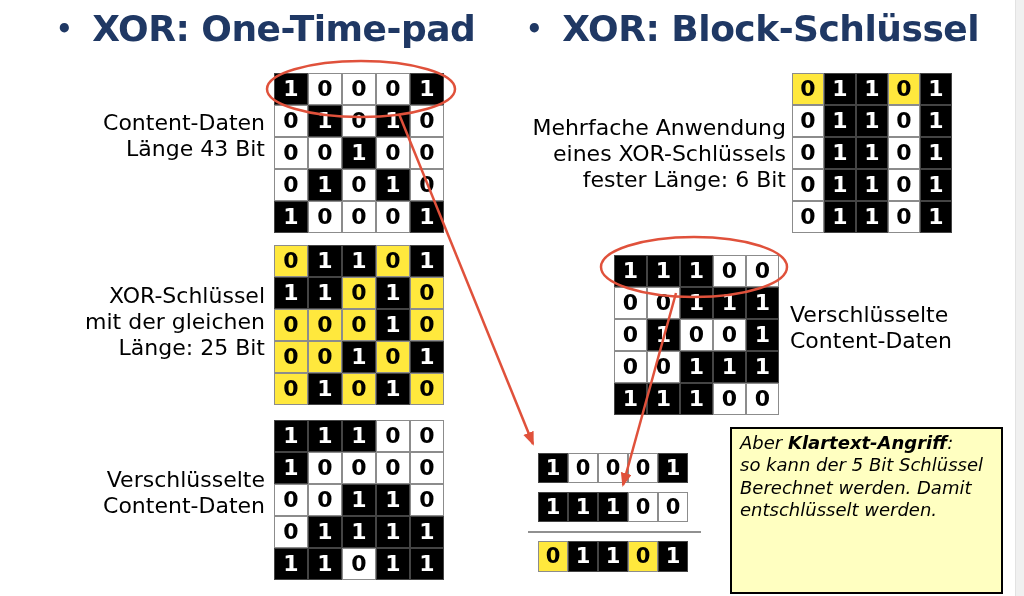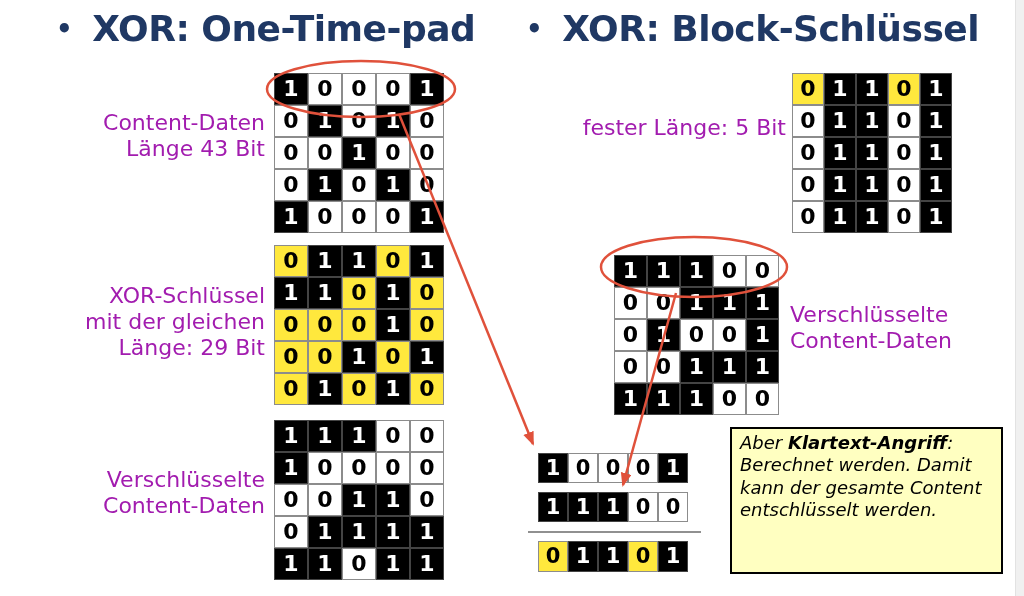--- a/index.html
+++ b/index.html
@@ -14,21 +14,21 @@
   }
   .abs{position:absolute;}
   
   .slide-title{
     display:flex;align-items:center;
     font-size:36px;font-weight:bold;color:var(--blue);
     letter-spacing:-0.5px;white-space:nowrap;
   }
   .bullet{font-size:26px;margin-right:20px;line-height:1;}
   
-  .lbl{font-size:22px;line-height:26px;color:#a21caf;}
+  .lbl{font-size:22px;line-height:26px;color:#000000;}
   .lbl.right{text-align:right;}
   
   .bitgrid{
     display:grid;grid-auto-rows:1fr;
     background:#fff;
   }
   .cell{
     display:flex;align-items:center;justify-content:center;
     border:1px solid var(--grid-line);
     font-size:22px;font-weight:bold;line-height:1;
@@ -64,21 +64,21 @@
   <span>XOR: Block-Schlüssel</span>
 </div>
 
 <div class="abs lbl right" style="left:0;top:110px;width:265px;">
   <div>Content-Daten</div>
   <div>Länge 43 Bit</div>
 </div>
 <div class="abs lbl right" style="left:0;top:283px;width:265px;">
   <div>XOR-Schlüssel</div>
   <div>mit der gleichen</div>
-  <div>Länge: 29 Bit</div>
+  <div>Länge: 25 Bit</div>
 </div>
 <div class="abs lbl right" style="left:0;top:467px;width:265px;">
   <div>Verschlüsselte</div>
   <div>Content-Daten</div>
 </div>
 
 <div class="abs bitgrid" style="left: 274px; top: 73px; width: 170px; height: 160px; grid-template-columns: repeat(5, 1fr);">
     <div class="cell ck">1</div>
     <div class="cell cw">0</div>
     <div class="cell cw">0</div>
@@ -154,21 +154,23 @@
     <div class="cell ck">1</div>
     <div class="cell ck">1</div>
     <div class="cell ck">1</div>
     <div class="cell ck">1</div>
     <div class="cell cw">0</div>
     <div class="cell ck">1</div>
     <div class="cell ck">1</div>
   </div>
 
 <div class="abs lbl right" style="left:506px;top:115px;width:280px;">
-  <div>fester Länge: 5 Bit</div>
+  <div>Mehrfache Anwendung</div>
+  <div>eines XOR-Schlüssels</div>
+  <div>fester Länge: 6 Bit</div>
 </div>
 <div class="abs lbl" style="left:790px;top:302px;width:220px;">
   <div>Verschlüsselte</div>
   <div>Content-Daten</div>
 </div>
 
 <div class="abs bitgrid" style="left: 792px; top: 73px; width: 160px; height: 160px; grid-template-columns: repeat(5, 1fr);">
     <div class="cell cy">0</div>
     <div class="cell ck">1</div>
     <div class="cell ck">1</div>
@@ -239,24 +241,24 @@
   </div>
 <div class="abs sum-line" style="left:528px;top:531px;width:173px;height:2px;"></div>
 <div class="abs bitgrid rowgrid" style="left: 538px; top: 541px; width: 150px; height: 31px; grid-template-columns: repeat(5, 1fr);">
     <div class="cell cy">0</div>
     <div class="cell ck">1</div>
     <div class="cell ck">1</div>
     <div class="cell cy">0</div>
     <div class="cell ck">1</div>
   </div>
 
-<div class="abs note" style="left:730px;top:427px;width:273px;height:147px;">
+<div class="abs note" style="left:730px;top:427px;width:273px;height:167px;">
   <div><span>Aber </span><b>Klartext-Angriff</b><span>:</span></div>
+  <div>so kann der 5 Bit Schlüssel</div>
   <div>Berechnet werden. Damit</div>
-  <div>kann der gesamte Content</div>
   <div>entschlüsselt werden.</div>
 </div>
 
 <div class="abs scrollbar" style="left:1015px;top:0;width:9px;height:596px;"></div>
 
 <svg class="overlay" width="1024" height="596" viewBox="0 0 1024 596">
   <defs>
     <marker id="ah" markerUnits="userSpaceOnUse" markerWidth="16" markerHeight="13" refX="12" refY="5.5" orient="auto">
       <path d="M0,0 L14,5.5 L0,11 z" style="fill:var(--red);"></path>
     </marker>

